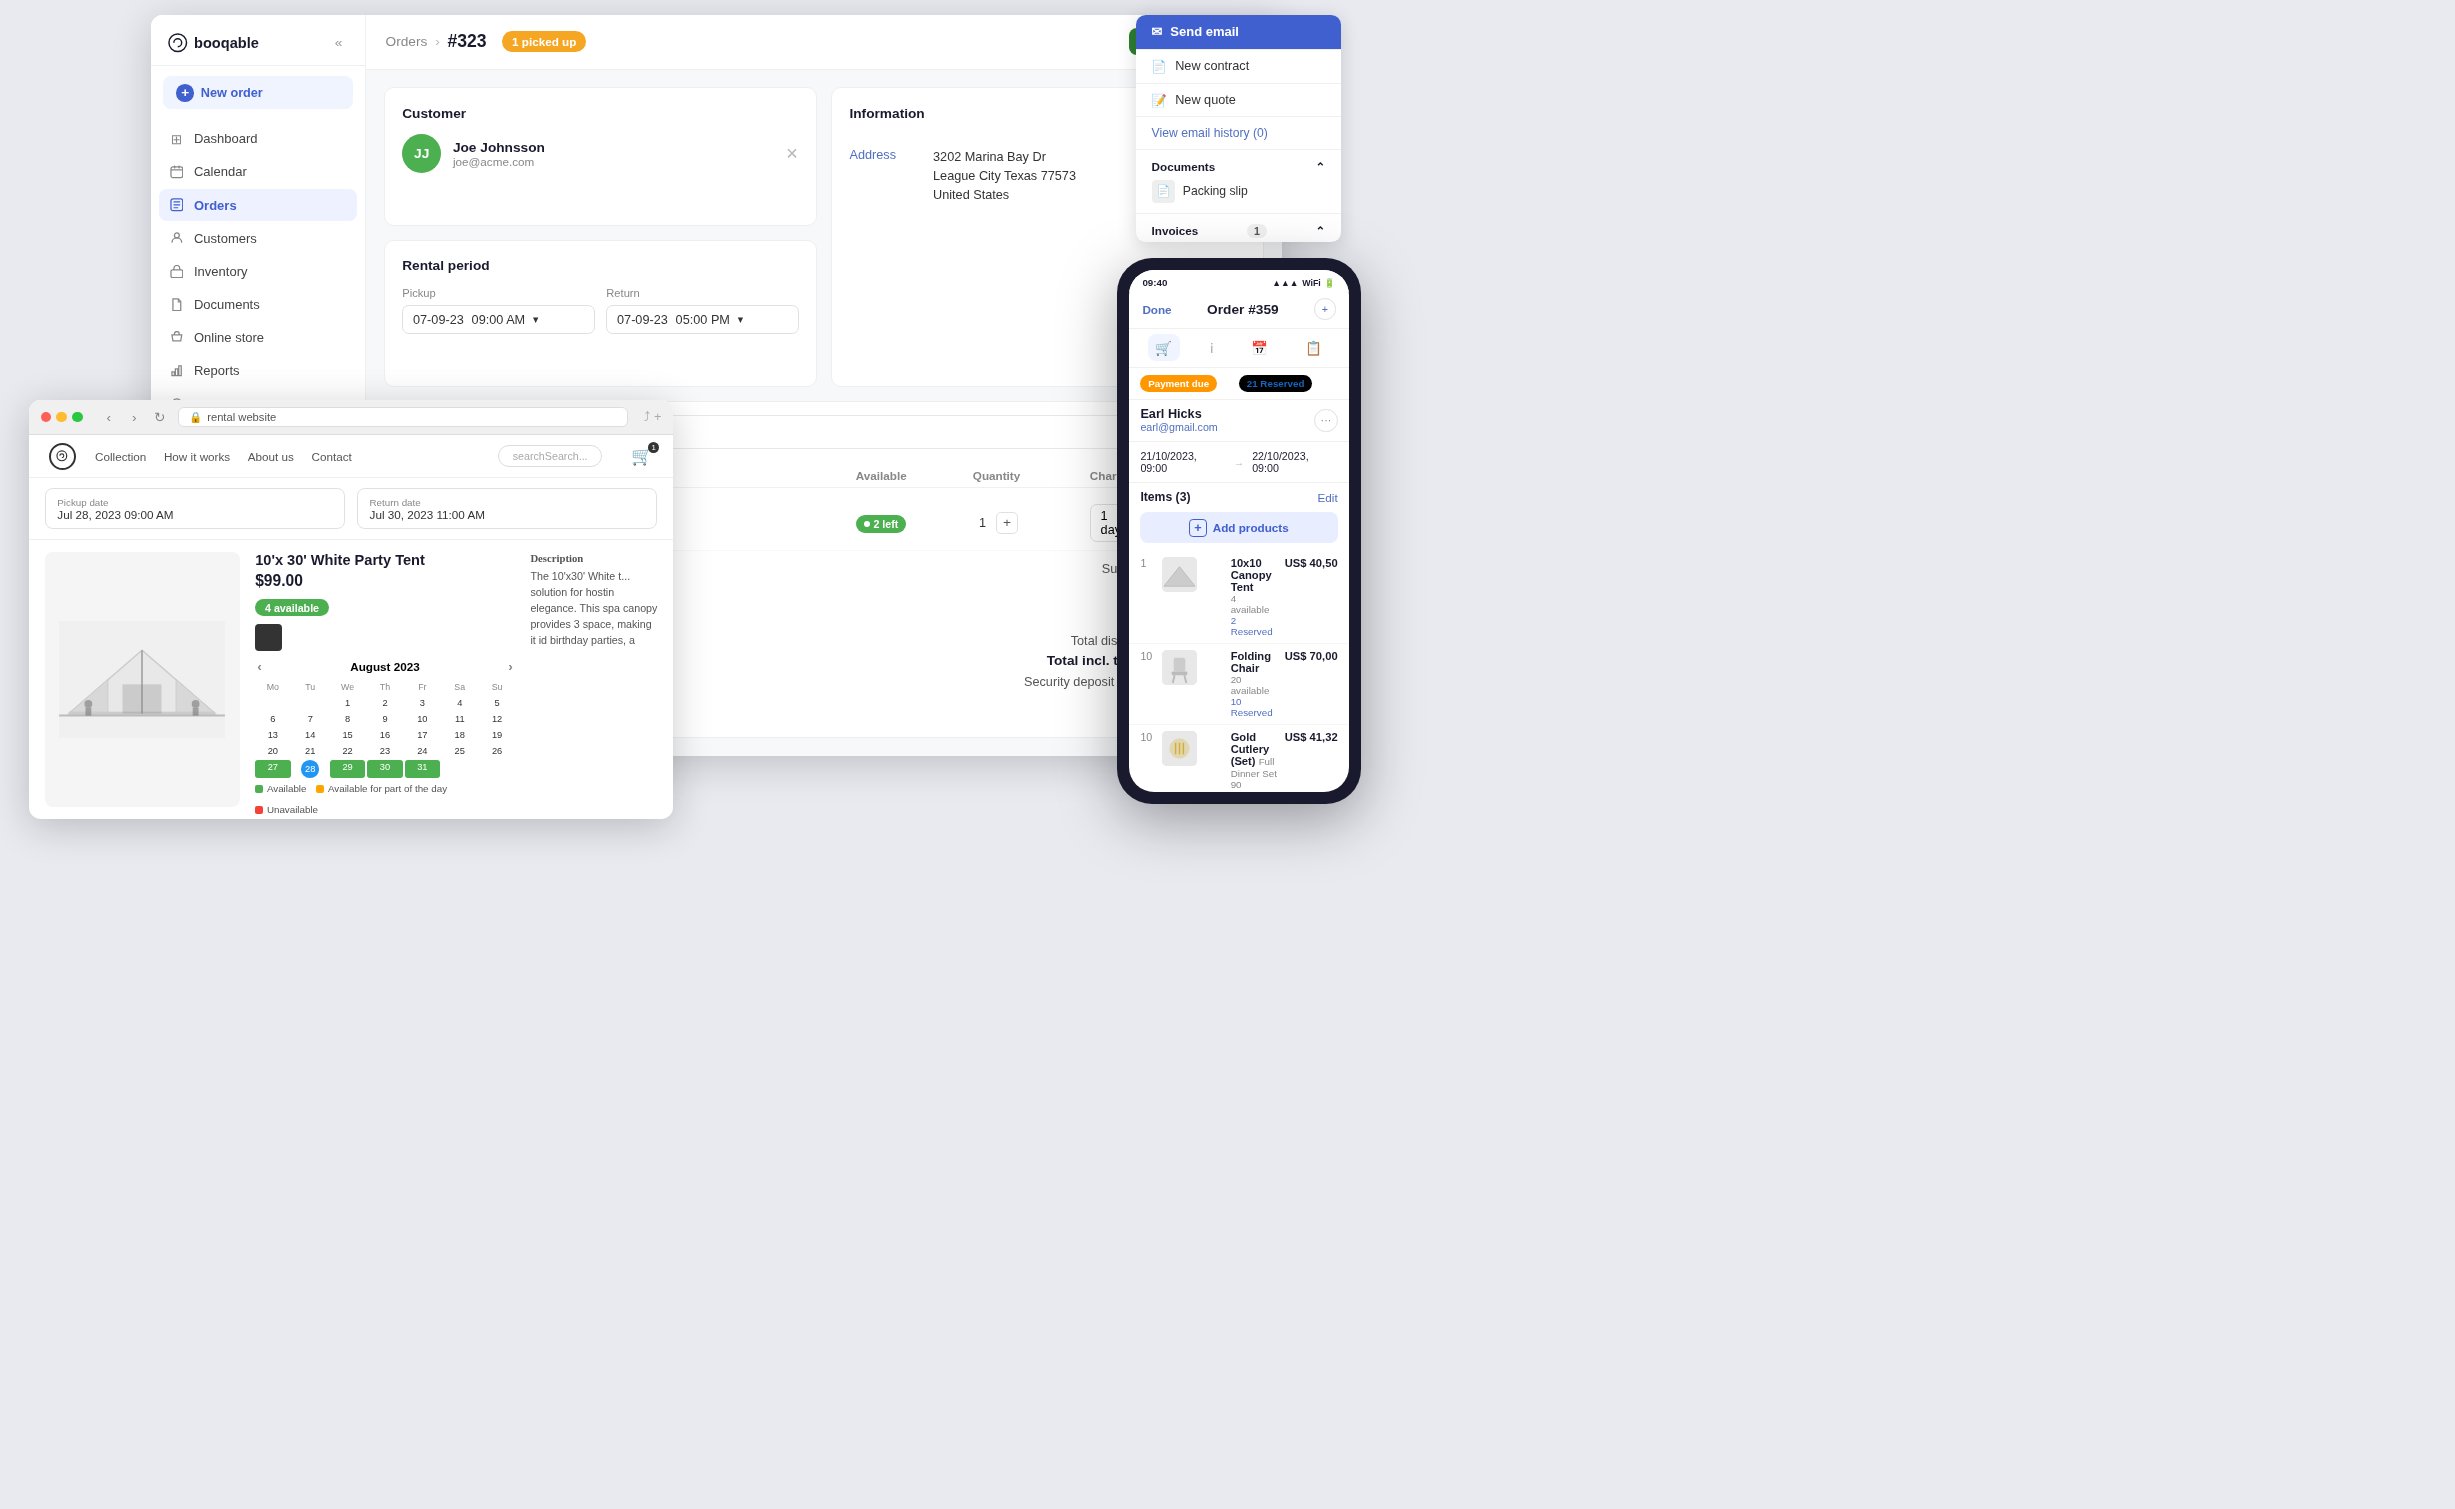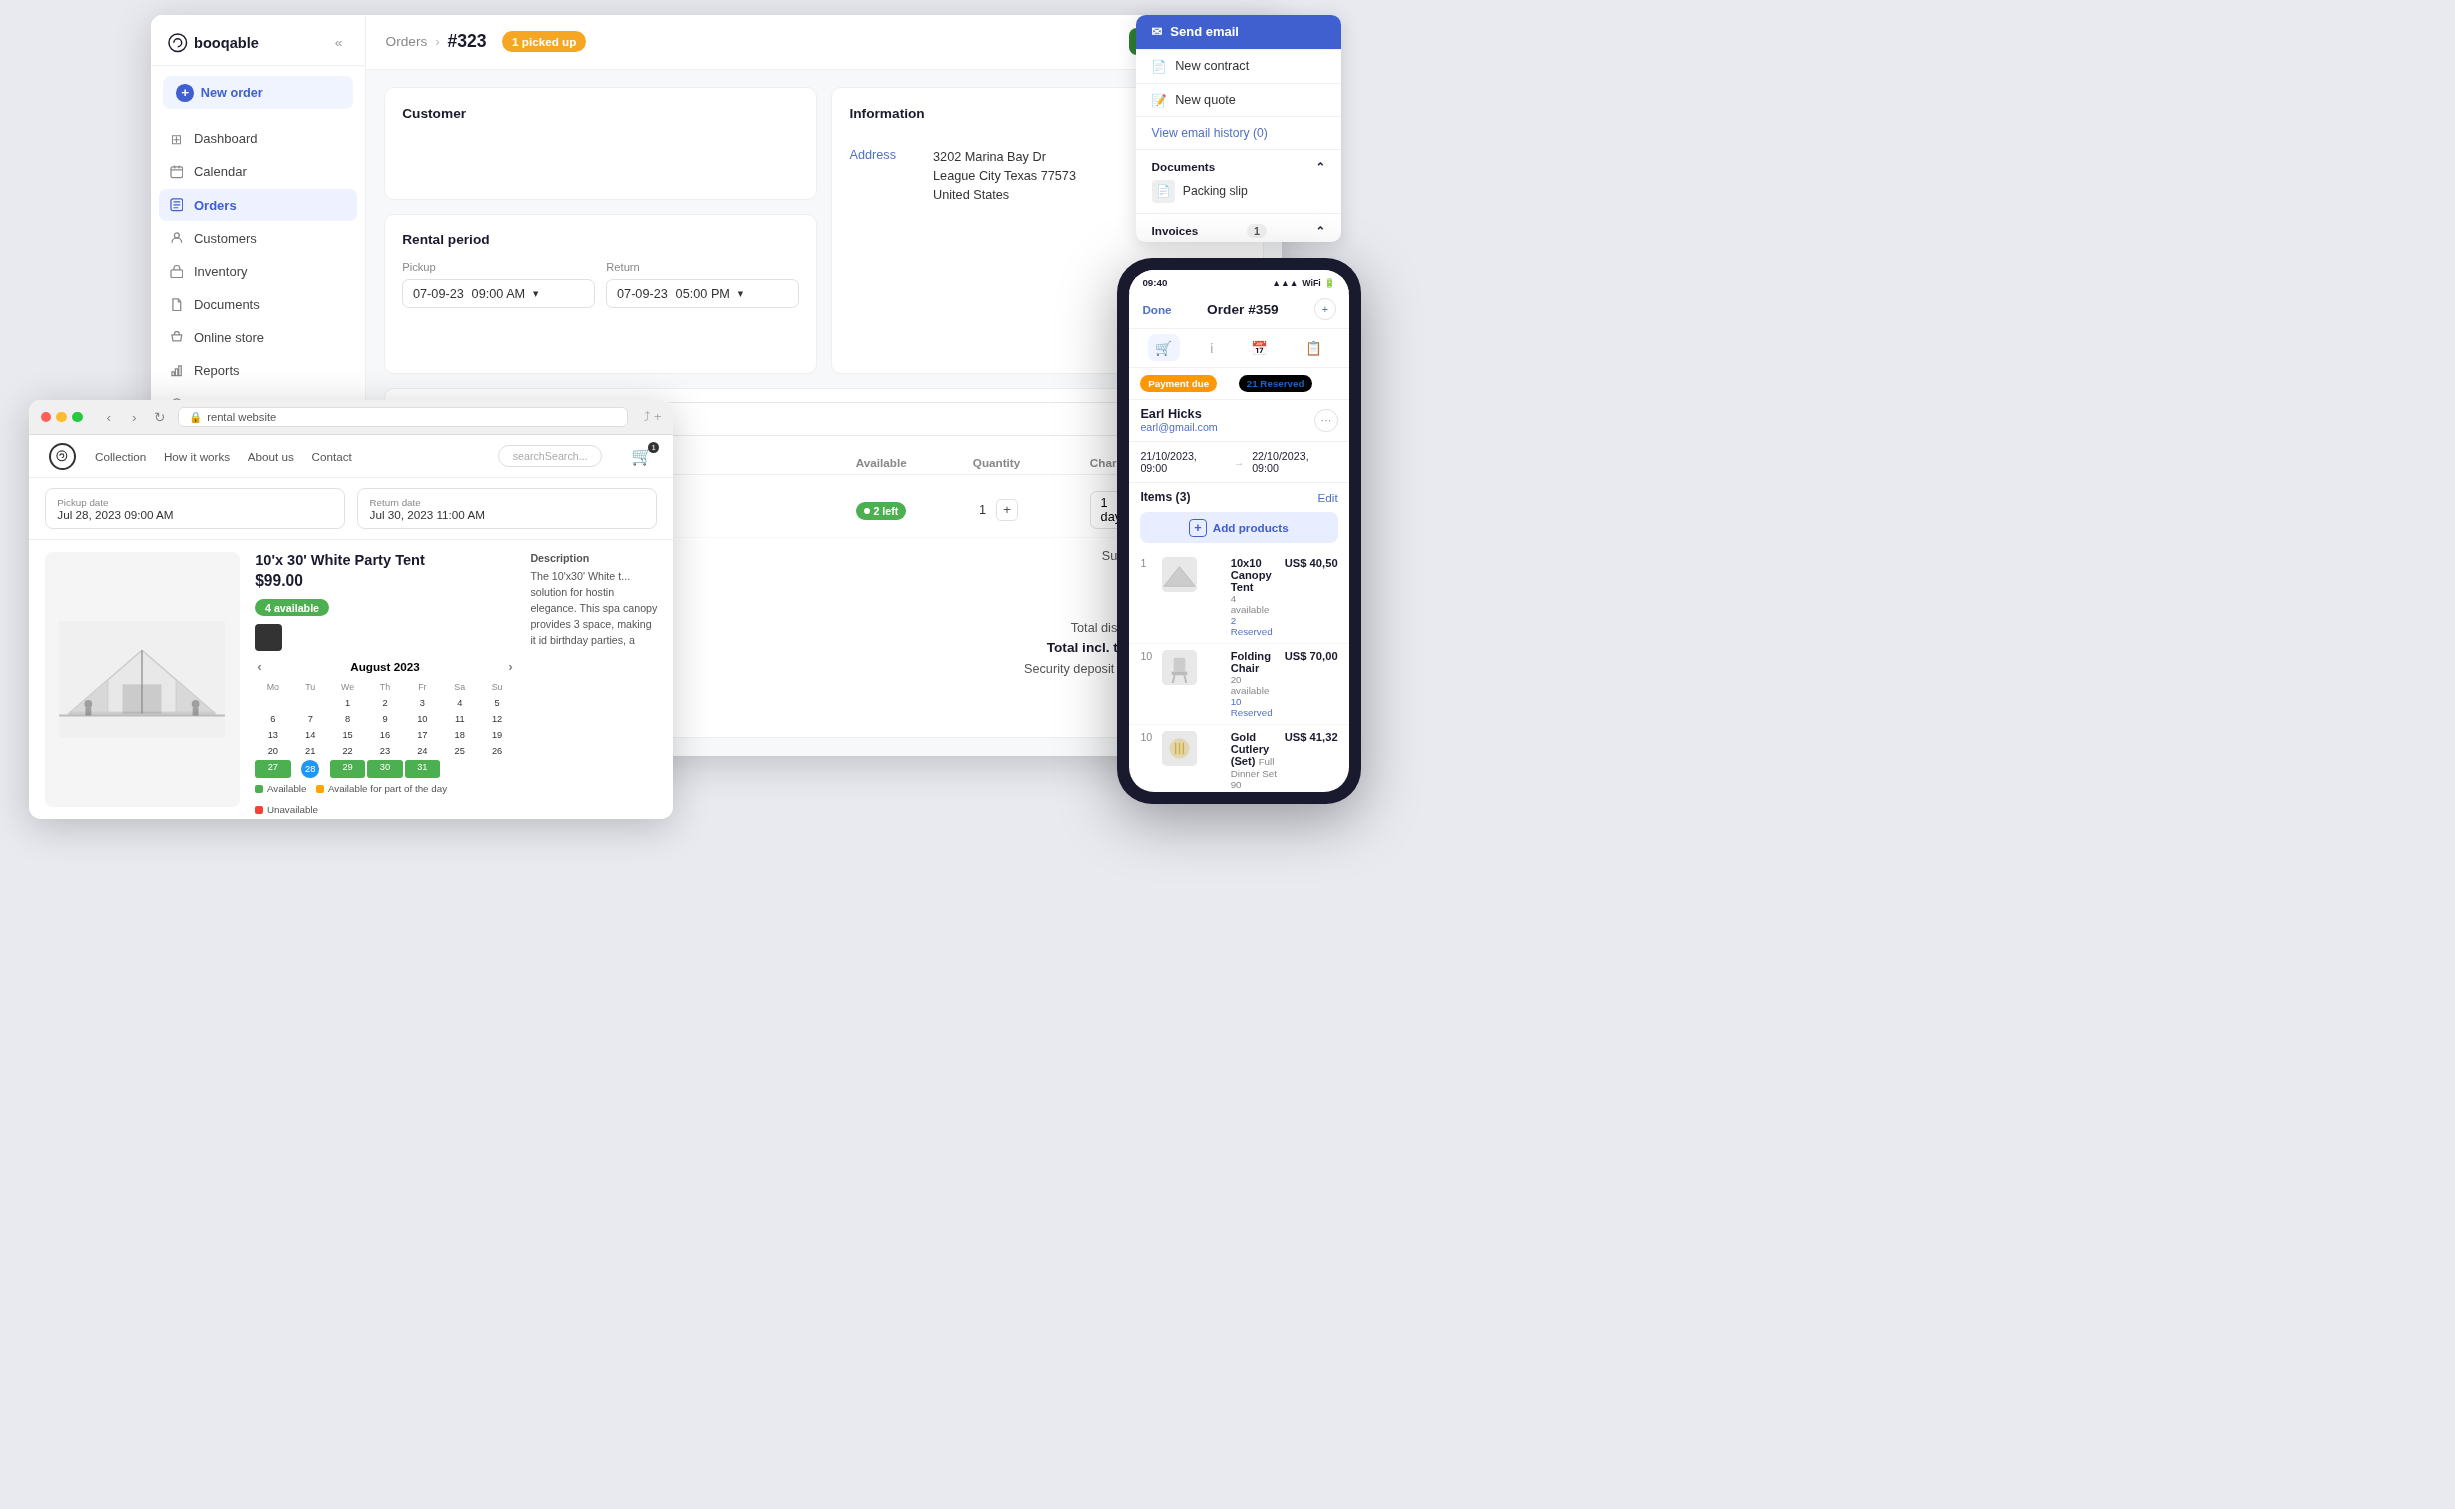--- a/index.html
+++ b/index.html
@@ -1165,20 +1165,28 @@
           <span>Return</span>
         </button>
         <button class="btn-more">···</button>
       </div>
     </div>
 
     <div class="content-area">
 
       <div class="card">
         <div class="card-title">Customer</div>
+        <div class="customer-row">
+          <div class="customer-avatar">JJ</div>
+          <div class="customer-info">
+            <div class="customer-name">Joe Johnsson</div>
+            <div class="customer-email">joe@acme.com</div>
+          </div>
+          <div class="customer-close">✕</div>
+        </div>
       </div>
 
       <div class="card rental-period-card">
         <div class="card-title">Rental period</div>
         <div class="period-row">
           <div class="period-field">
             <label>Pickup</label>
             <div class="period-input">
               <span>07-09-23</span>
               <span>09:00 AM</span>
@@ -1453,21 +1461,21 @@
                 <span>Available for part of the day</span>
               </div>
               <div class="cal-legend-item">
                 <div class="cal-legend-dot" style="background:#f44336;"></div>
                 <span>Unavailable</span>
               </div>
             </div>
           </div>
         </div>
         <div style="font-size:10.7px;color:#555;max-width:127px;flex-shrink:0;">
-          <div style="font-weight:600;margin-bottom:3.9px;">Description</div>
+          <div style="font-weight:600;margin-bottom:3.9px;font-family:Liberation Serif, serif;">Description</div>
           <div style="line-height:1.5;">The 10'x30' White t... solution for hostin elegance. This spa canopy provides 3 space, making it id birthday parties, a</div>
         </div>
       </div>
     </div>
   </div>
 </div>
 
 <div class="phone-frame">
   <div class="phone-screen">
 

